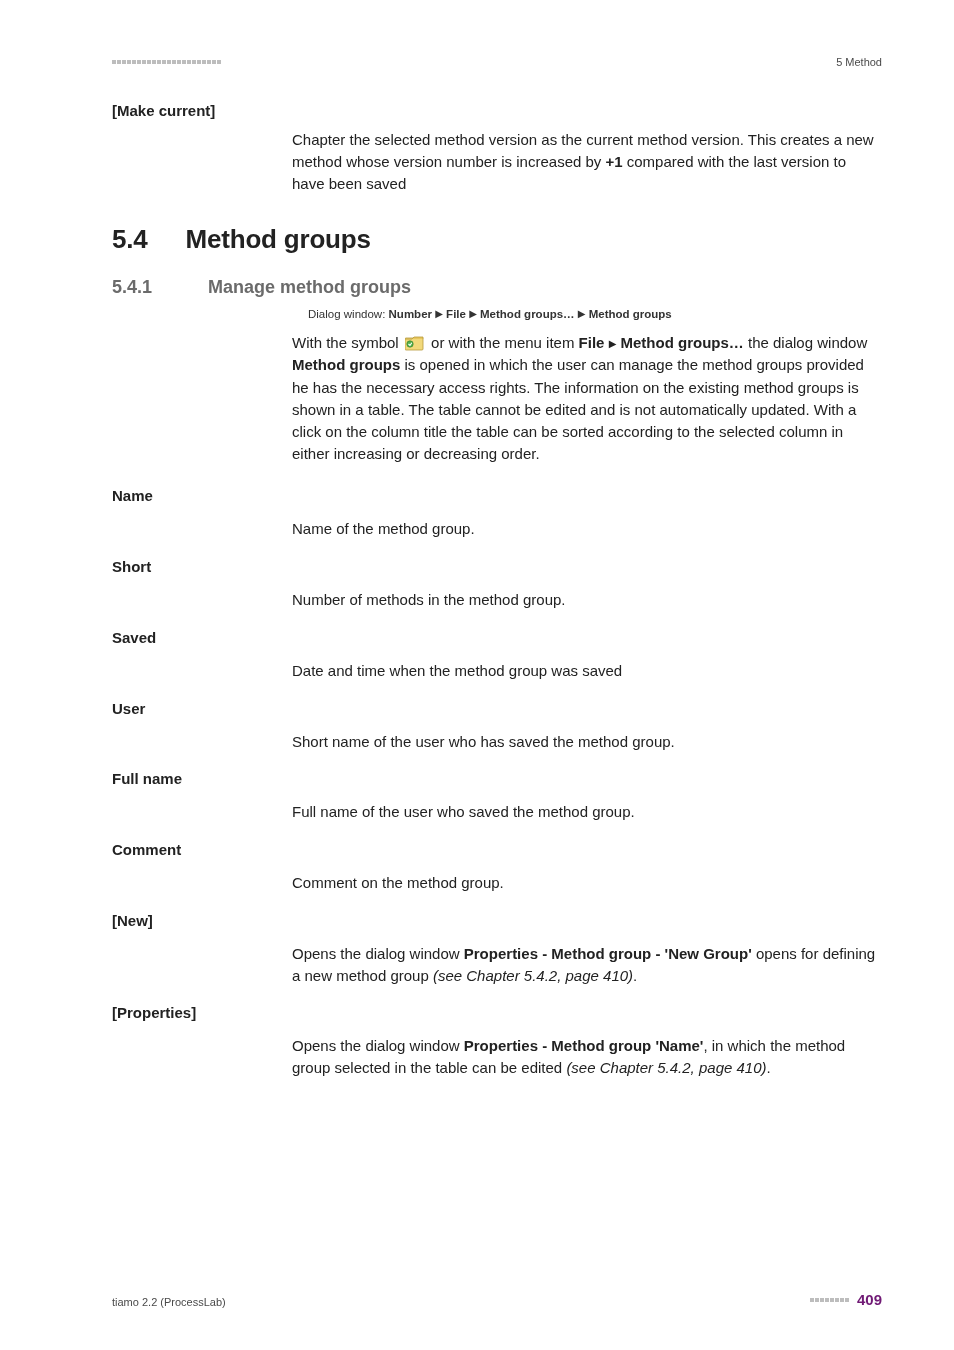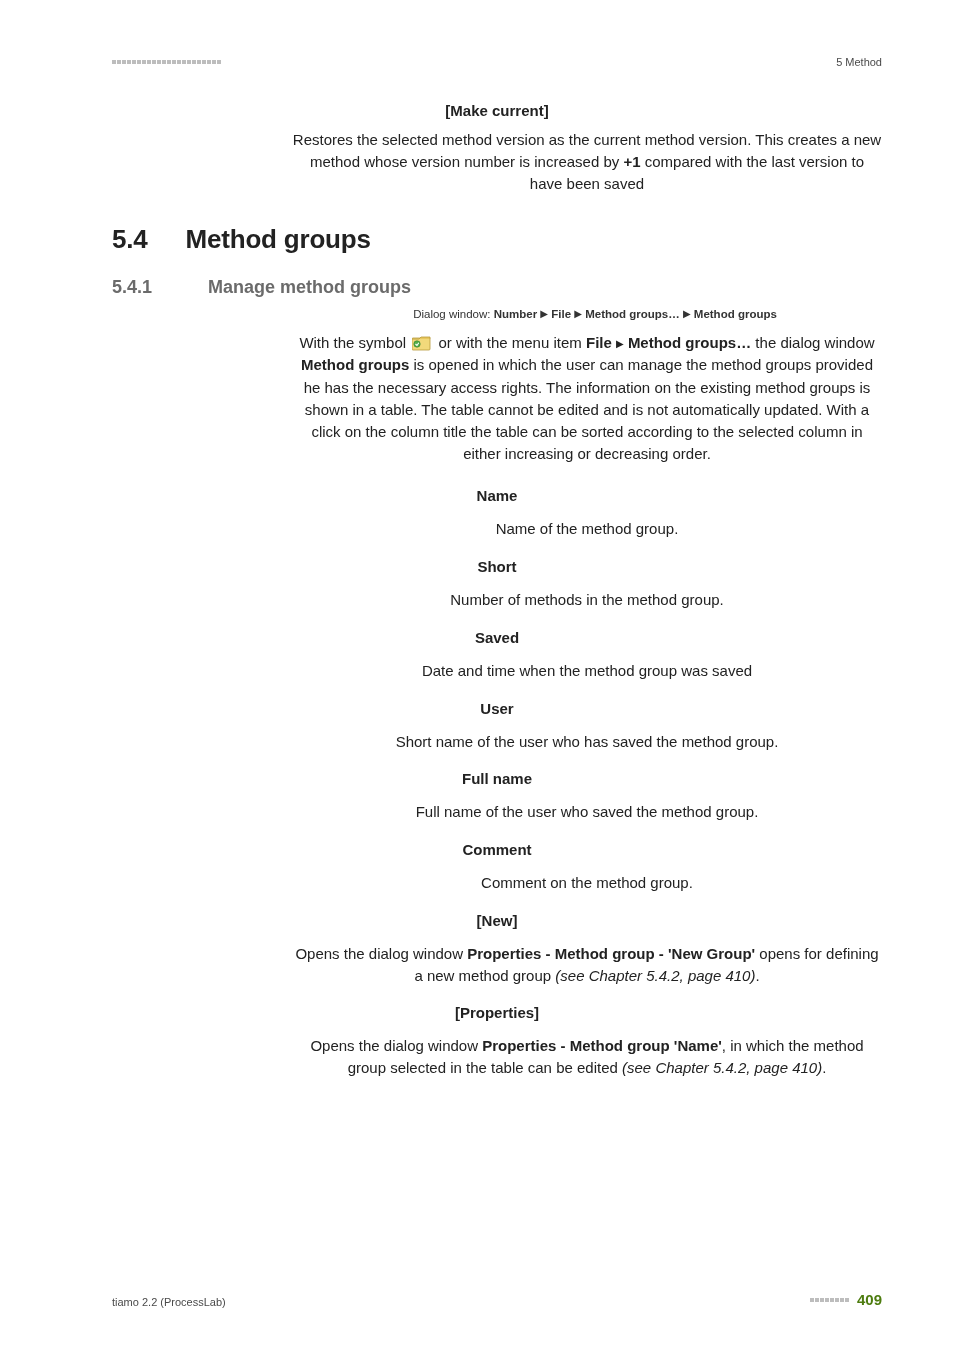--- a/index.html
+++ b/index.html
@@ -6,21 +6,20 @@
   body {
     width: 954px;
     height: 1350px;
     font-family: Arial, Helvetica, sans-serif;
     background: #fff;
     color: #222;
     position: relative;
   }
   .page {
     padding: 56px 72px 40px 112px;
-    text-align: center;
   }
   .top-bar {
     display: flex;
     justify-content: space-between;
     align-items: center;
     margin-bottom: 34px;
     font-size: 11px;
     color: #4a4a4a;
   }
   .top-dashes {
@@ -108,21 +107,21 @@
     right: 72px;
     display: flex;
     justify-content: space-between;
     align-items: flex-end;
     font-size: 11px;
     color: #4a4a4a;
   }
   .footer .page-num {
     font-weight: bold;
     font-size: 15px;
-    color: #4d7c0f;
+    color: #701a75;
     display: flex;
     align-items: center;
     gap: 4px;
   }
   .footer-dashes {
     display: flex;
     gap: 1px;
     margin-right: 4px;
   }
   .footer-dashes span {
@@ -160,21 +159,21 @@
         <span></span>
         <span></span>
         <span></span>
     </div>
     <div>5 Method</div>
   </div>
 
   <div>
     <div class="entry-label">[Make current]</div>
     <div class="entry-body">
-      <span>Restores the selected method version as the current method version. This creates a new method whose version number is increased by </span><span class="bold">+1</span><span> compared with the last version to have been saved</span>
+      <span>Chapter the selected method version as the current method version. This creates a new method whose version number is increased by </span><span class="bold">+1</span><span> compared with the last version to have been saved</span>
     </div>
   </div>
 
   <h1 class="section-h">
     <span>5.4</span>
     <span>Method groups</span>
   </h1>
 
   <h2 class="sub-h">
     <span>5.4.1</span>

